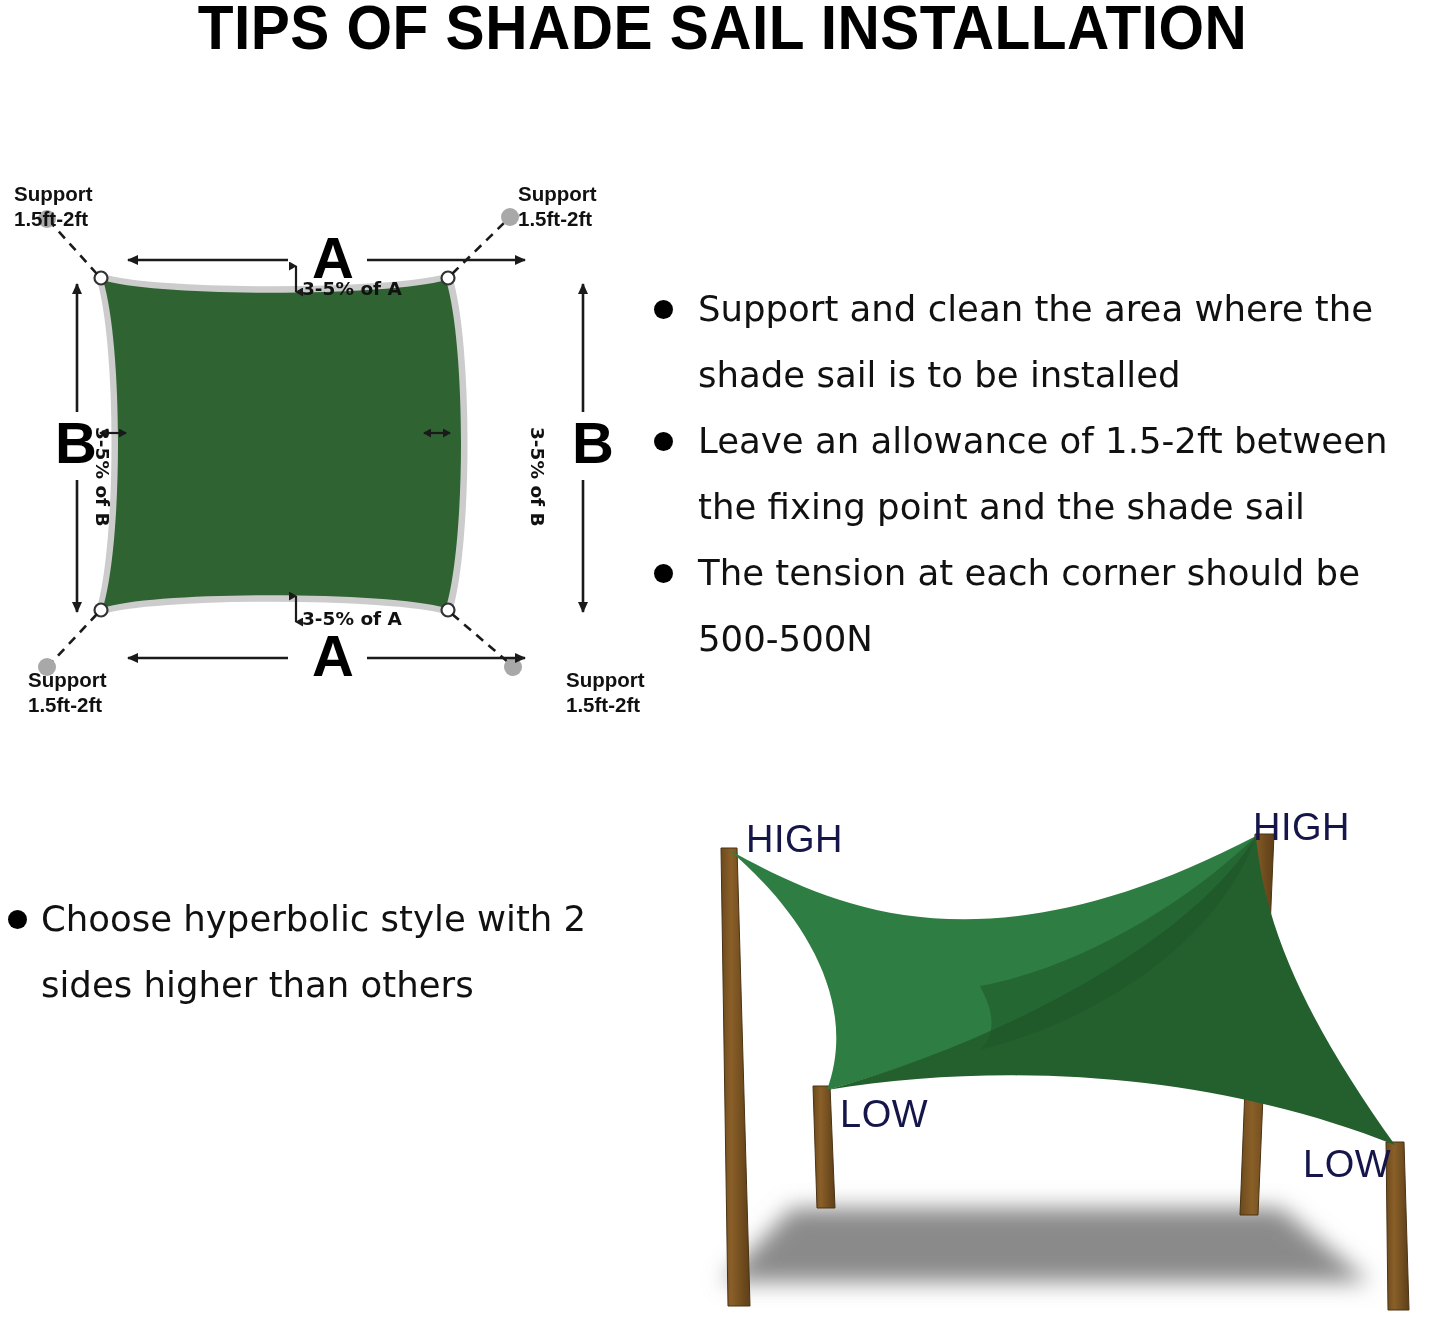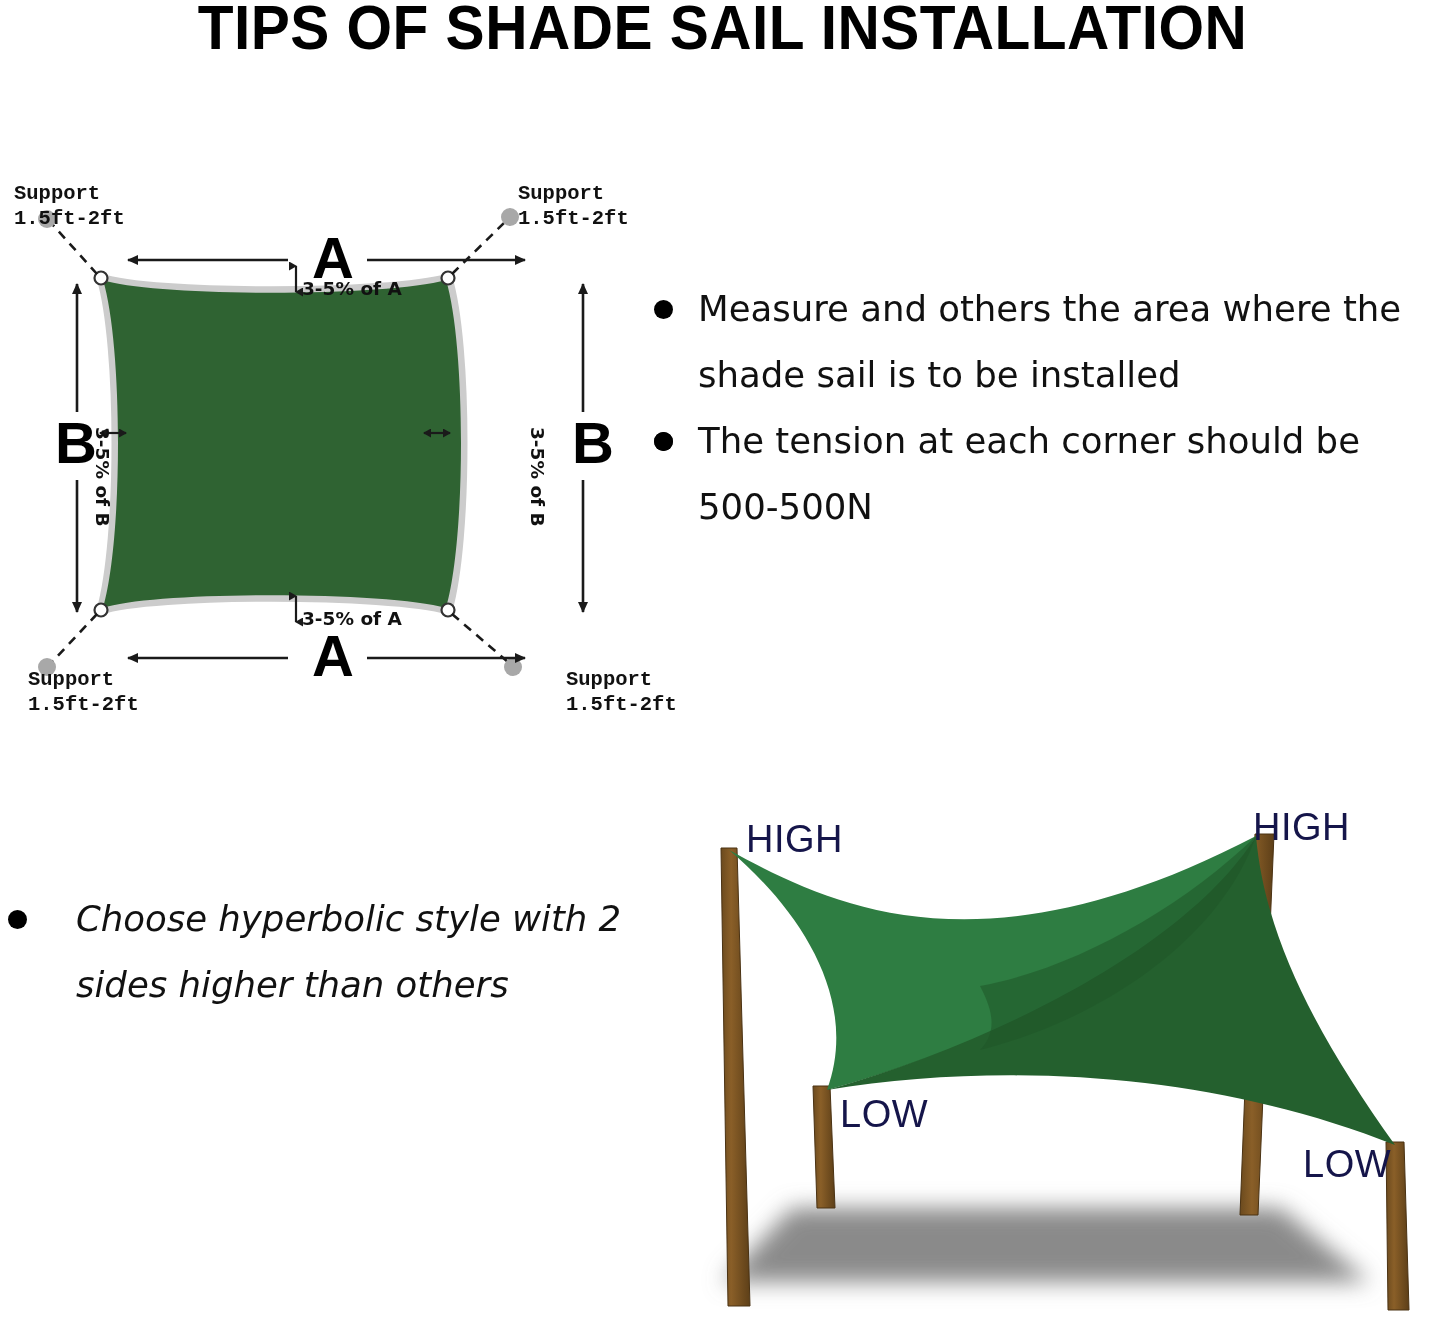--- a/index.html
+++ b/index.html
@@ -70,26 +70,26 @@
   
   #tips-bottom {
     left: 0px; top: 886px;
     width: 630px;
   }
   #tips-bottom li {
     font-size: 35.5px;
     line-height: 66px;
   }
   #tips-bottom li .dot { top: 24px; left: 8px; }
-  #tips-bottom li { padding-left: 76px; font-style: italic; }
+  #tips-bottom li { padding-left: 41px; }
 
   
   .dlabel {
     position: absolute;
-    font-family: Liberation Mono, monospace;
+    font-family: Liberation Sans, sans-serif;
     font-weight: bold;
     color: #111111;
     font-size: 20.5px;
     line-height: 25px;
     white-space: nowrap;
   }
 
   .bigletter {
     position: absolute;
     font-family: "Liberation Sans", sans-serif;
@@ -227,24 +227,25 @@
 <div class="bigletter" style="left:572px; top:414px;">B</div>
 
 <div class="pct" style="left:302px; top:278px;">3-5% of A</div>
 <div class="pct" style="left:302px; top:608px;">3-5% of A</div>
 <div class="pct vert" style="left:113px; top:427px;">3-5% of B</div>
 <div class="pct vert" style="left:548px; top:427px;">3-5% of B</div>
 
 <ul class="bullets" id="tips-right">
   <li>
     <span class="dot"></span>
-    <span>Measure and others the area where the shade sail is to be installed</span>
+    <span>Support and clean the area where the shade sail is to be installed</span>
   </li>
   <li>
     <span class="dot"></span>
+    <span>Leave an allowance of 1.5-2ft between the fixing point and the shade sail</span>
   </li>
   <li>
     <span class="dot"></span>
     <span>The tension at each corner should be 500-500N</span>
   </li>
 </ul>
 
 <ul class="bullets" id="tips-bottom">
   <li>
     <span class="dot"></span>

